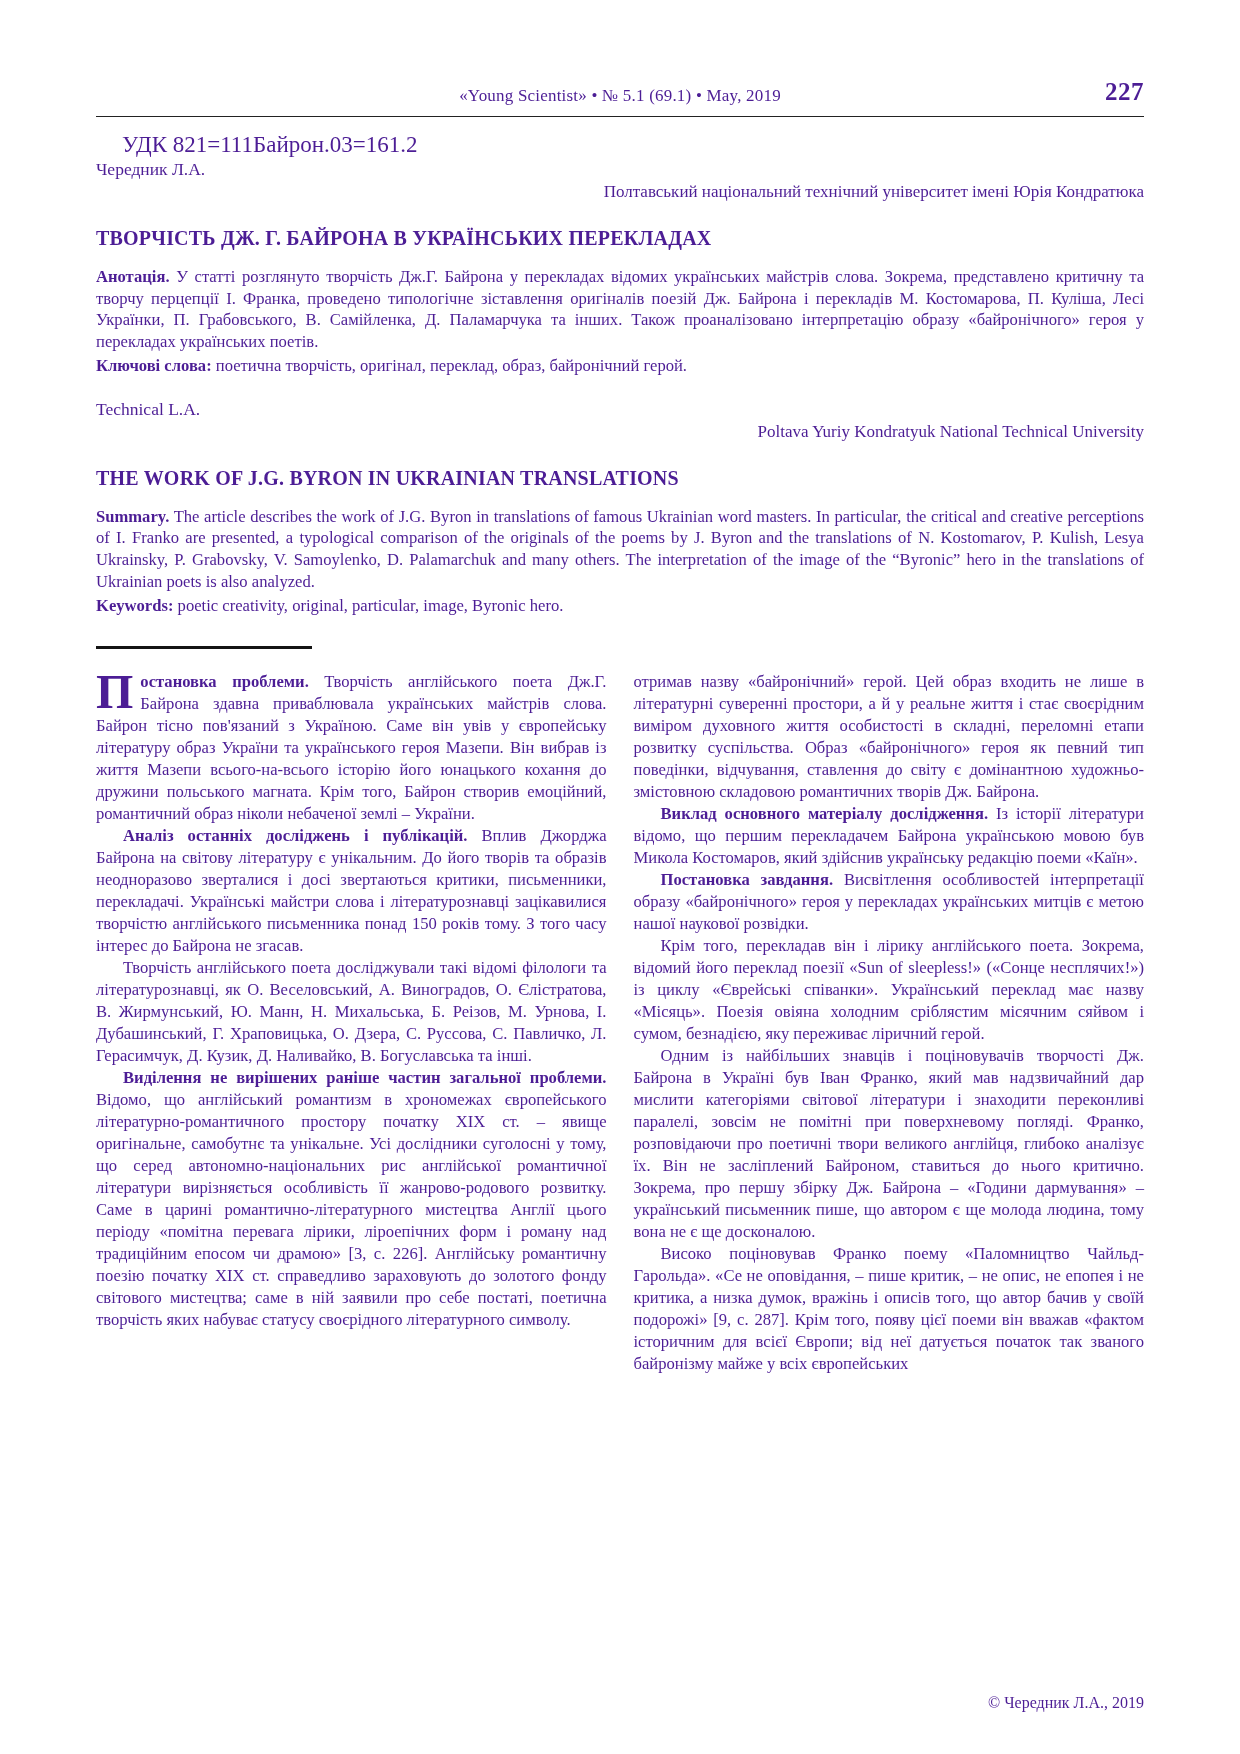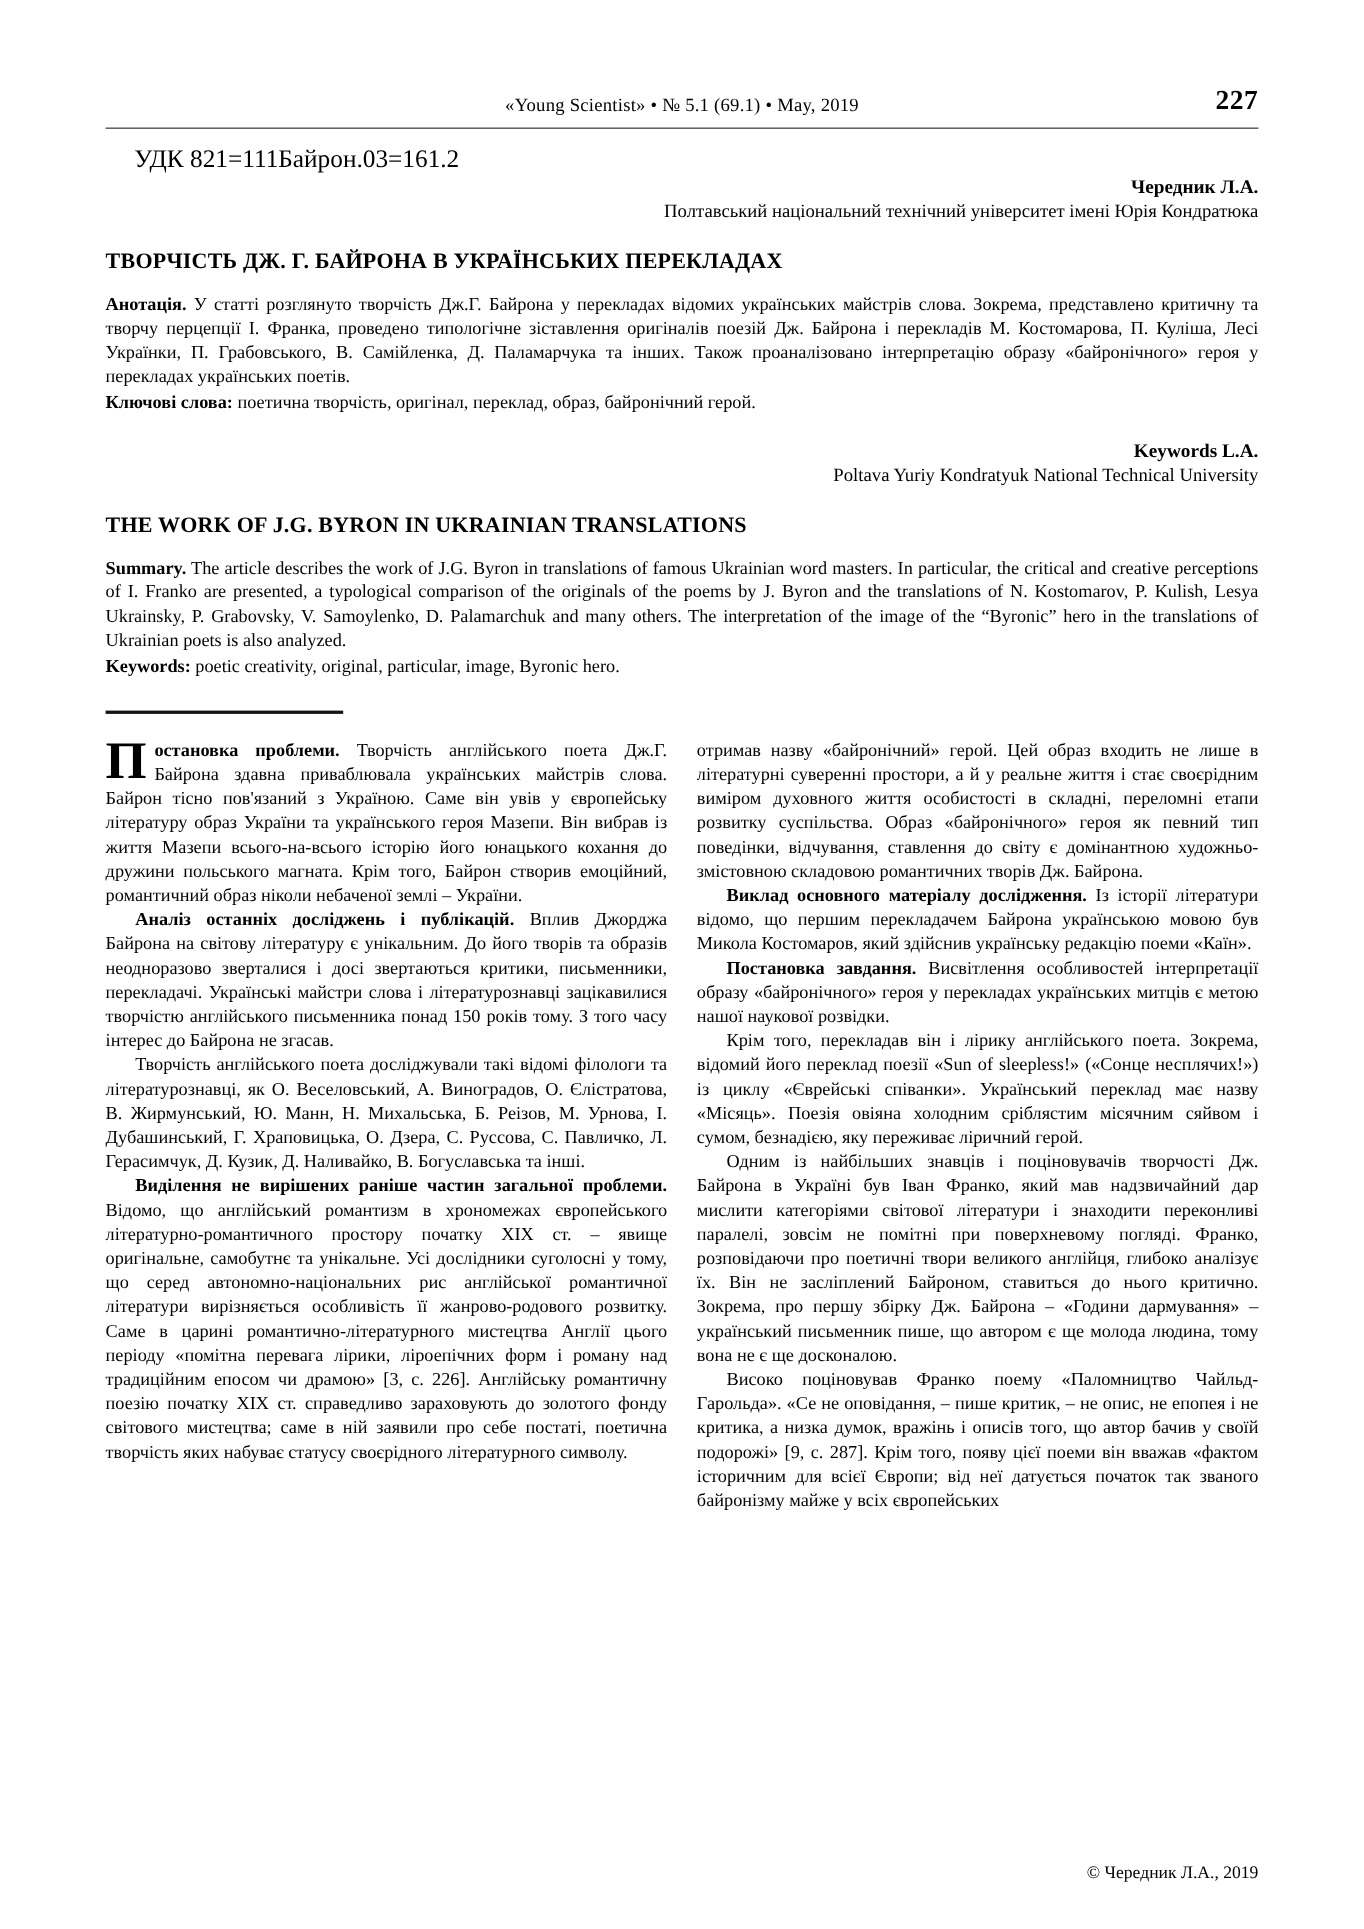--- a/index.html
+++ b/index.html
@@ -5,36 +5,36 @@
 <style>
   html, body { margin: 0; padding: 0; background: #ffffff; }
   .page {
     position: relative;
     width: 1240px;
     height: 1754px;
     box-sizing: border-box;
     margin: 0 auto;
     padding: 86px 96px 0 96px;
     background: #ffffff;
-    color: #000000;
+    color: #4c1d95;
     font-family: "Liberation Serif", "DejaVu Serif", serif;
     overflow: hidden;
     -webkit-hyphens: auto;
     hyphens: auto;
   }
   .pagehead { position: relative; text-align: center; font-size: 17px; height: 26px; }
   .running-title { display: inline-block; letter-spacing: 0.2px; }
   .page-number {
     position: absolute; right: 0; top: -8px;
     font-size: 25px; font-weight: bold; letter-spacing: 0.5px;
   }
   .head-rule { border: 0; border-top: 1.6px solid #222; margin: 4px 0 0 0; }
 
   .udc { margin-top: 15px; padding-left: 26px; font-size: 23px; }
-  .author-line { text-align: right; font-weight: bold; font-size: 17.5px; margin-top: 1px; }
+  .author-line { text-align: left; font-weight: normal; font-size: 17.5px; margin-top: 1px; }
   .affil-line  { text-align: right; font-size: 17px; margin-top: 2px; }
 
   .article-title {
     text-align: left; font-size: 20px; font-weight: bold;
     margin: 25px 0 16px 0; letter-spacing: 0.2px;
   }
   .abs, .kw {
     font-size: 16.6px; line-height: 1.31; text-align: justify;
     margin: 0;
   }
@@ -79,21 +79,21 @@
   <div class="udc">УДК 821=111Байрон.03=161.2</div>
   <div class="author-line">Чередник Л.А.</div>
   <div class="affil-line">Полтавський національний технічний університет імені Юрія Кондратюка</div>
 
   <h1 class="article-title">ТВОРЧІСТЬ ДЖ. Г. БАЙРОНА В УКРАЇНСЬКИХ ПЕРЕКЛАДАХ</h1>
 
   <p class="abs"><span class="lead">Анотація.</span> <span>У статті розглянуто творчість Дж.Г. Байрона у перекладах відомих українських майстрів слова. Зокрема, представлено критичну та творчу перцепції І. Франка, проведено типологічне зіставлення оригіналів поезій Дж. Байрона і перекладів М. Костомарова, П. Куліша, Лесі Українки, П. Грабовського, В. Самійленка, Д. Паламарчука та інших. Також проаналізовано інтерпретацію образу «байронічного» героя у перекладах українських поетів.</span></p>
   <p class="kw"><span class="lead">Ключові слова:</span> <span>поетична творчість, оригінал, переклад, образ, байронічний герой.</span></p>
 
   <div class="en-block">
-    <div class="author-line">Keywords L.A.</div>
+    <div class="author-line">Technical L.A.</div>
     <div class="affil-line">Poltava Yuriy Kondratyuk National Technical University</div>
   </div>
 
   <h1 class="article-title">THE WORK OF J.G. BYRON IN UKRAINIAN TRANSLATIONS</h1>
 
   <p class="abs"><span class="lead">Summary.</span> <span>The article describes the work of J.G. Byron in translations of famous Ukrainian word masters. In particular, the critical and creative perceptions of I. Franko are presented, a typological comparison of the originals of the poems by J. Byron and the translations of N. Kostomarov, P. Kulish, Lesya Ukrainsky, P. Grabovsky, V. Samoylenko, D. Palamarchuk and many others. The interpretation of the image of the “Byronic” hero in the translations of Ukrainian poets is also analyzed.</span></p>
   <p class="kw"><span class="lead">Keywords:</span> <span>poetic creativity, original, particular, image, Byronic hero.</span></p>
 
   <div class="rule-short"></div>
 

